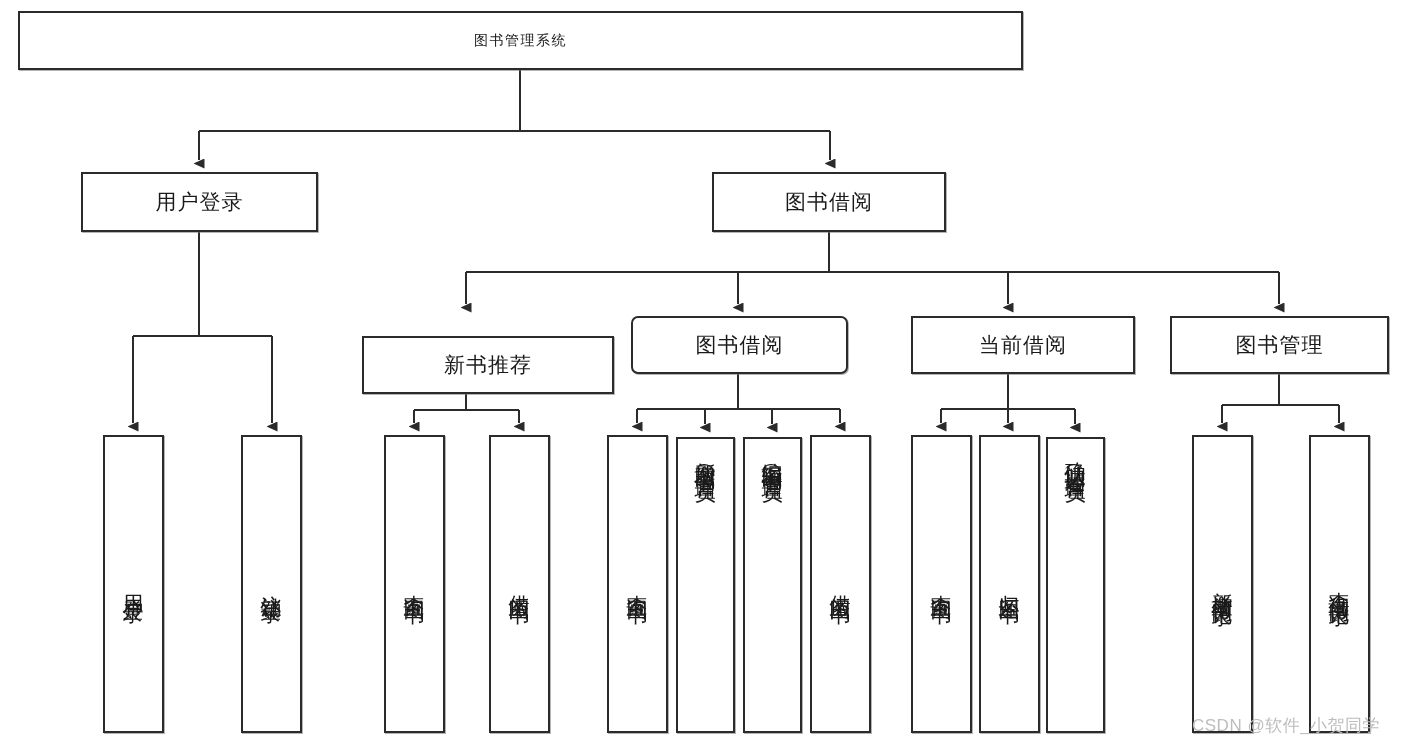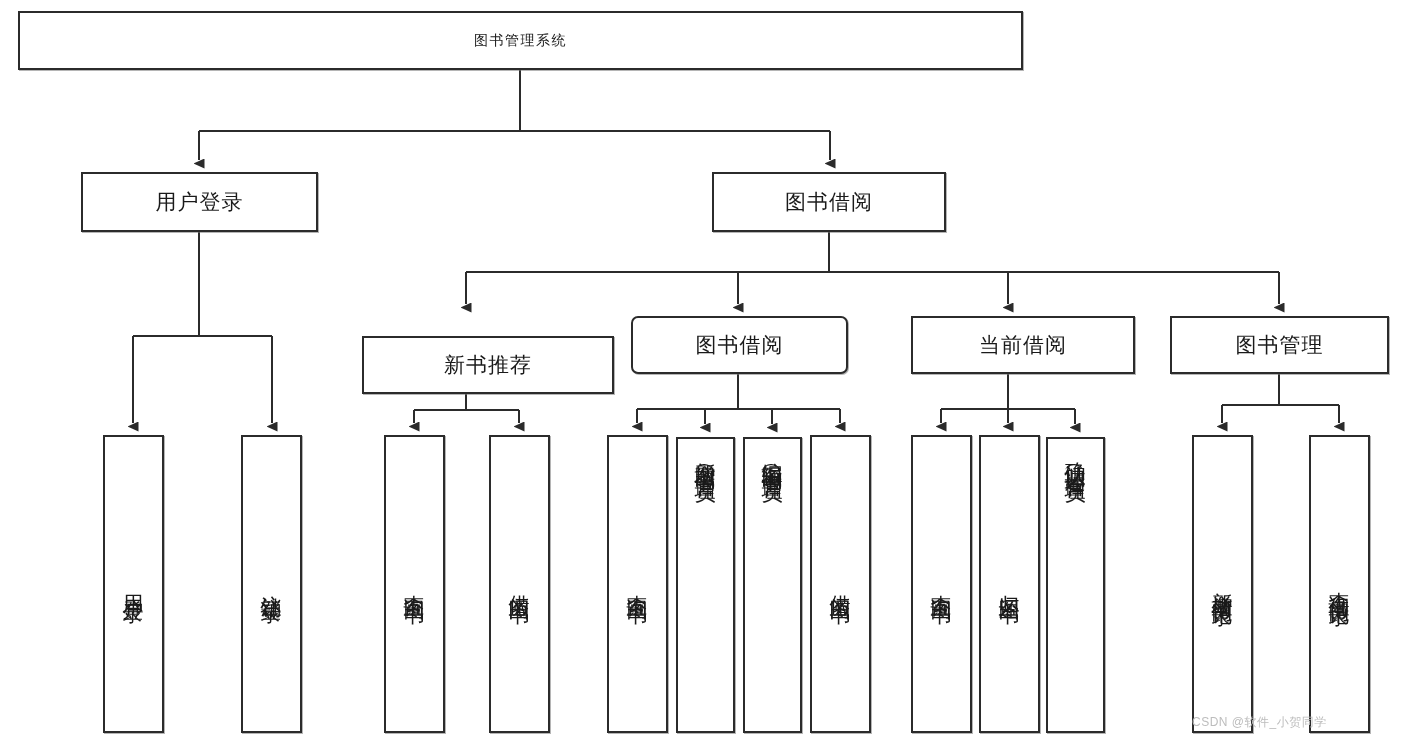--- a/index.html
+++ b/index.html
@@ -55,21 +55,21 @@
     font-size:21px;
     letter-spacing:3px;
     line-height:1;
     white-space:nowrap;
   }
   .node.v.midtext{ align-items:center; }
   .node.v.toptext{ align-items:flex-start; }
   .node.v.toptext .label{ margin-top:6px; }
   .watermark{
     position:absolute;
-    font-size:12px;
+    font-size:17px;
     color:#bdbdbd;
     letter-spacing:.5px;
     white-space:nowrap;
     user-select:none;
   }
 </style>
 </head>
 <body>
 
 <div id="canvas">

